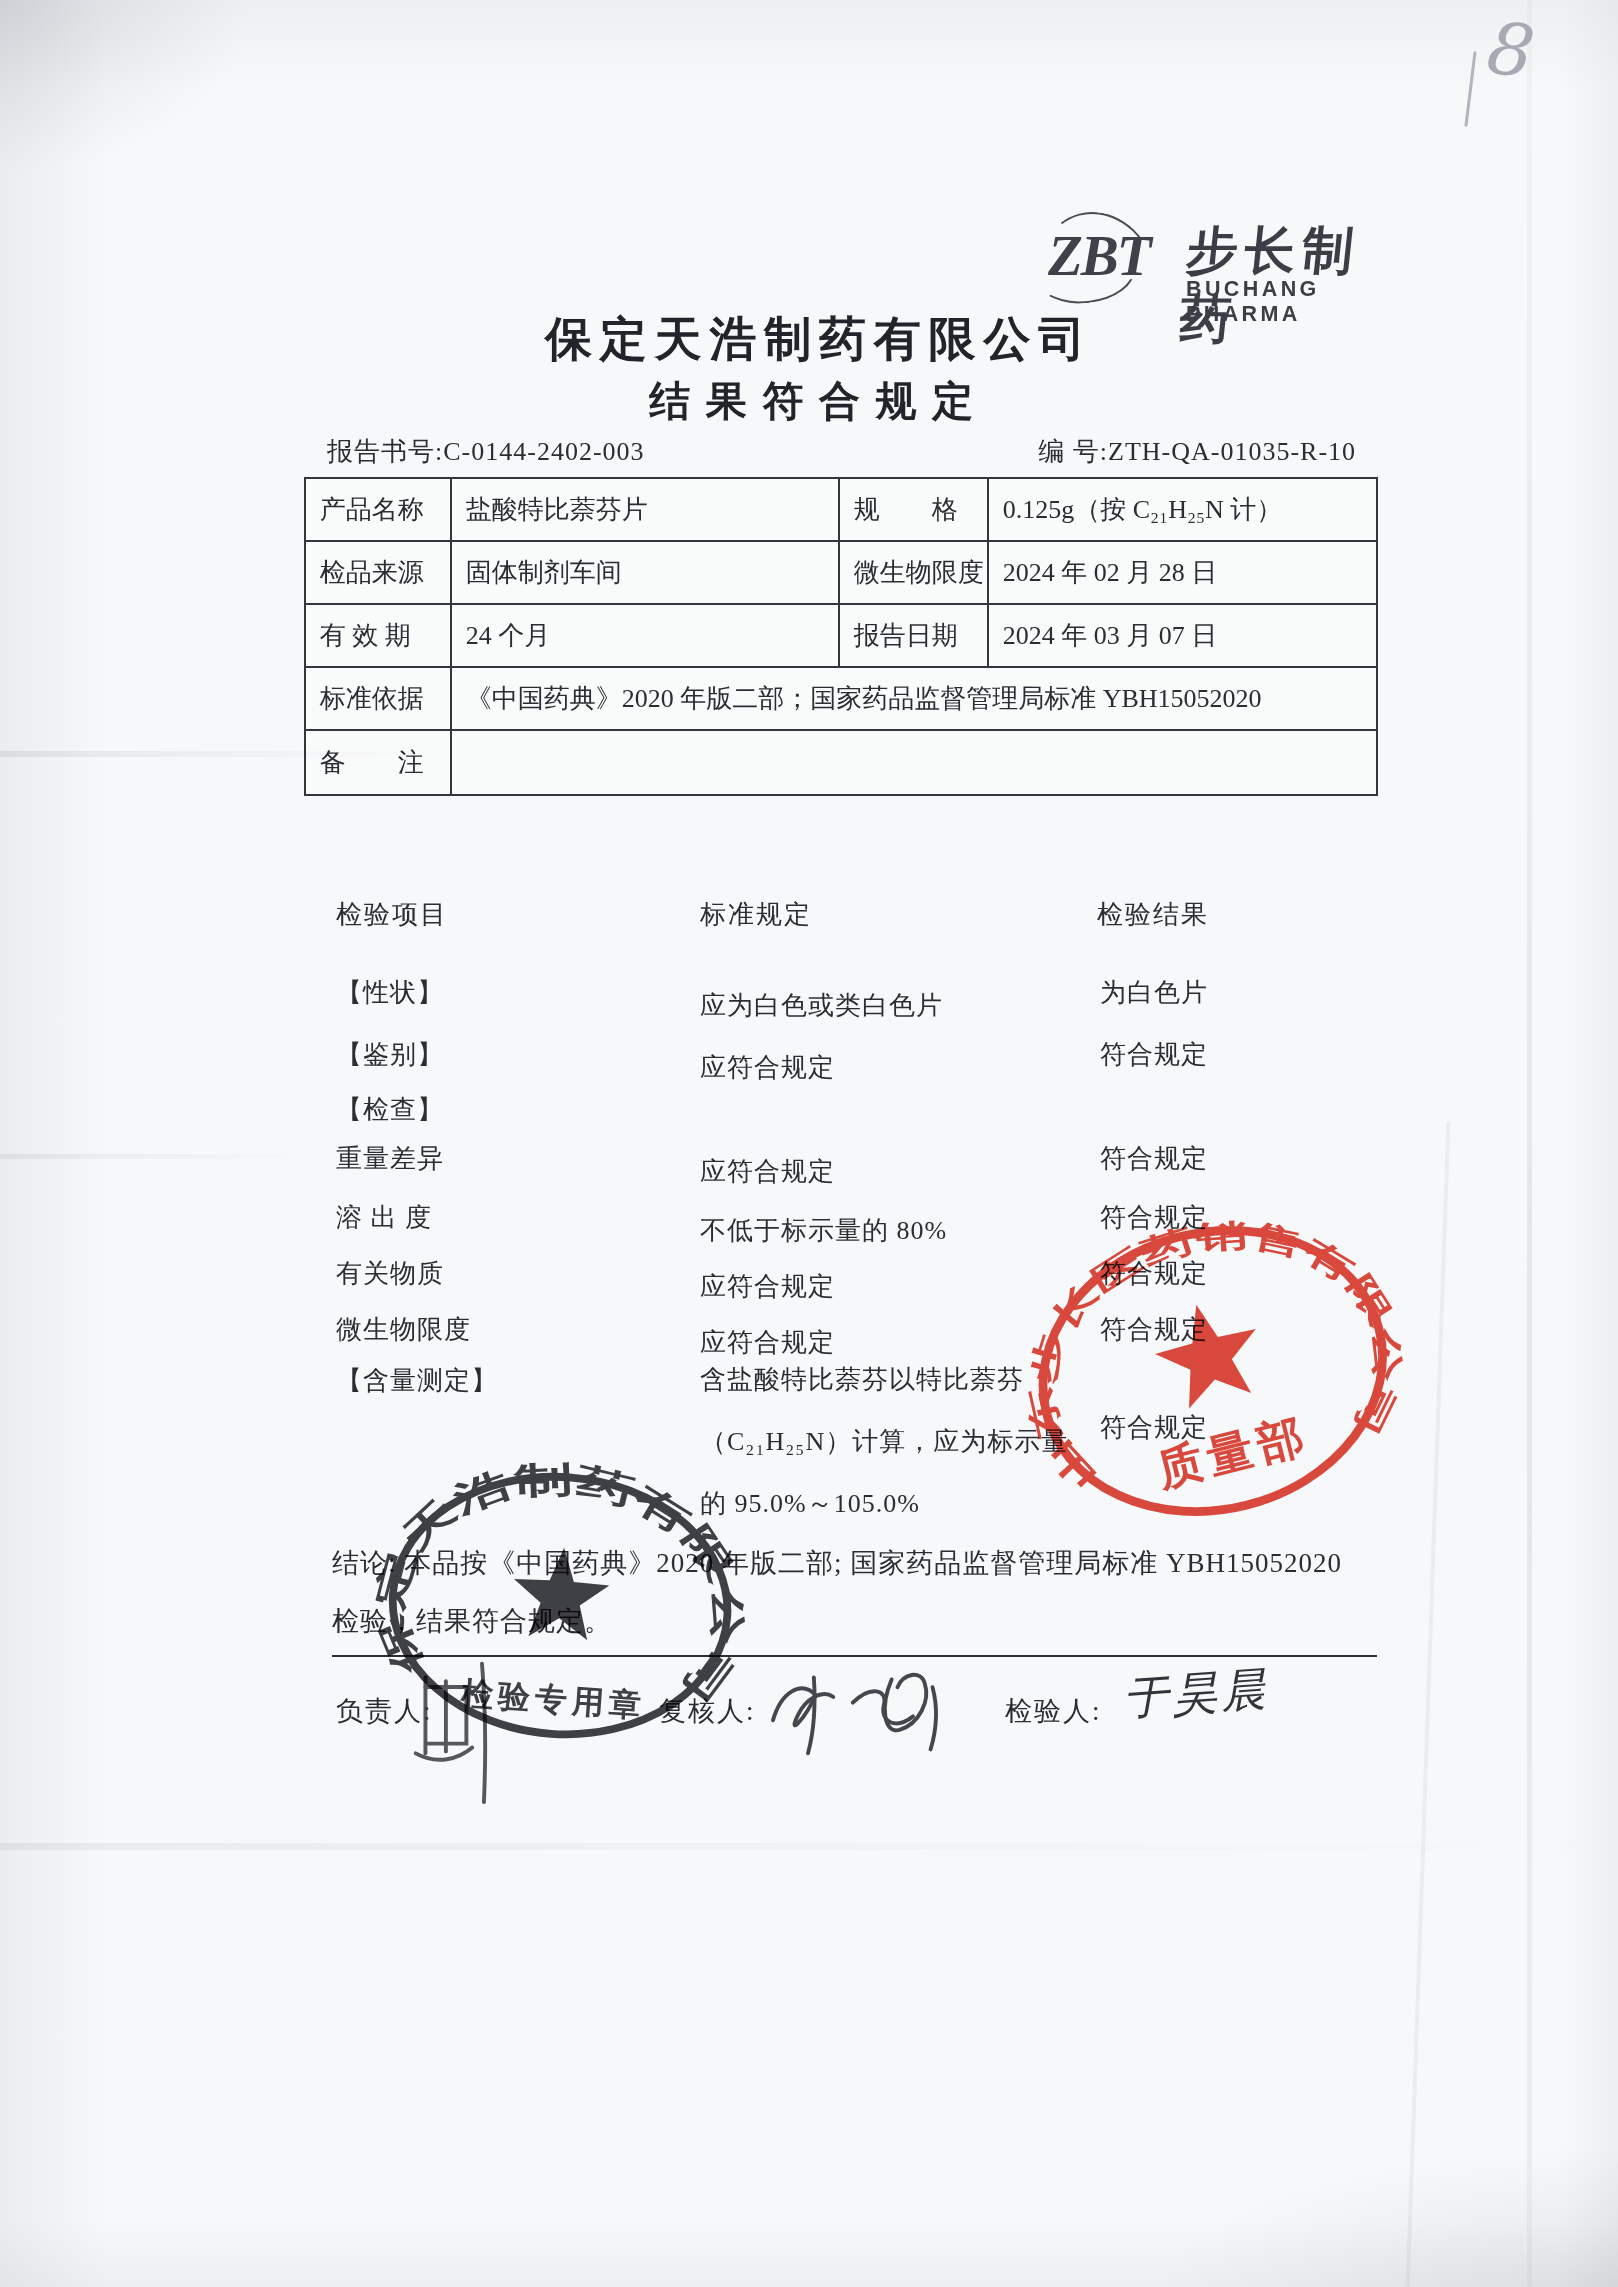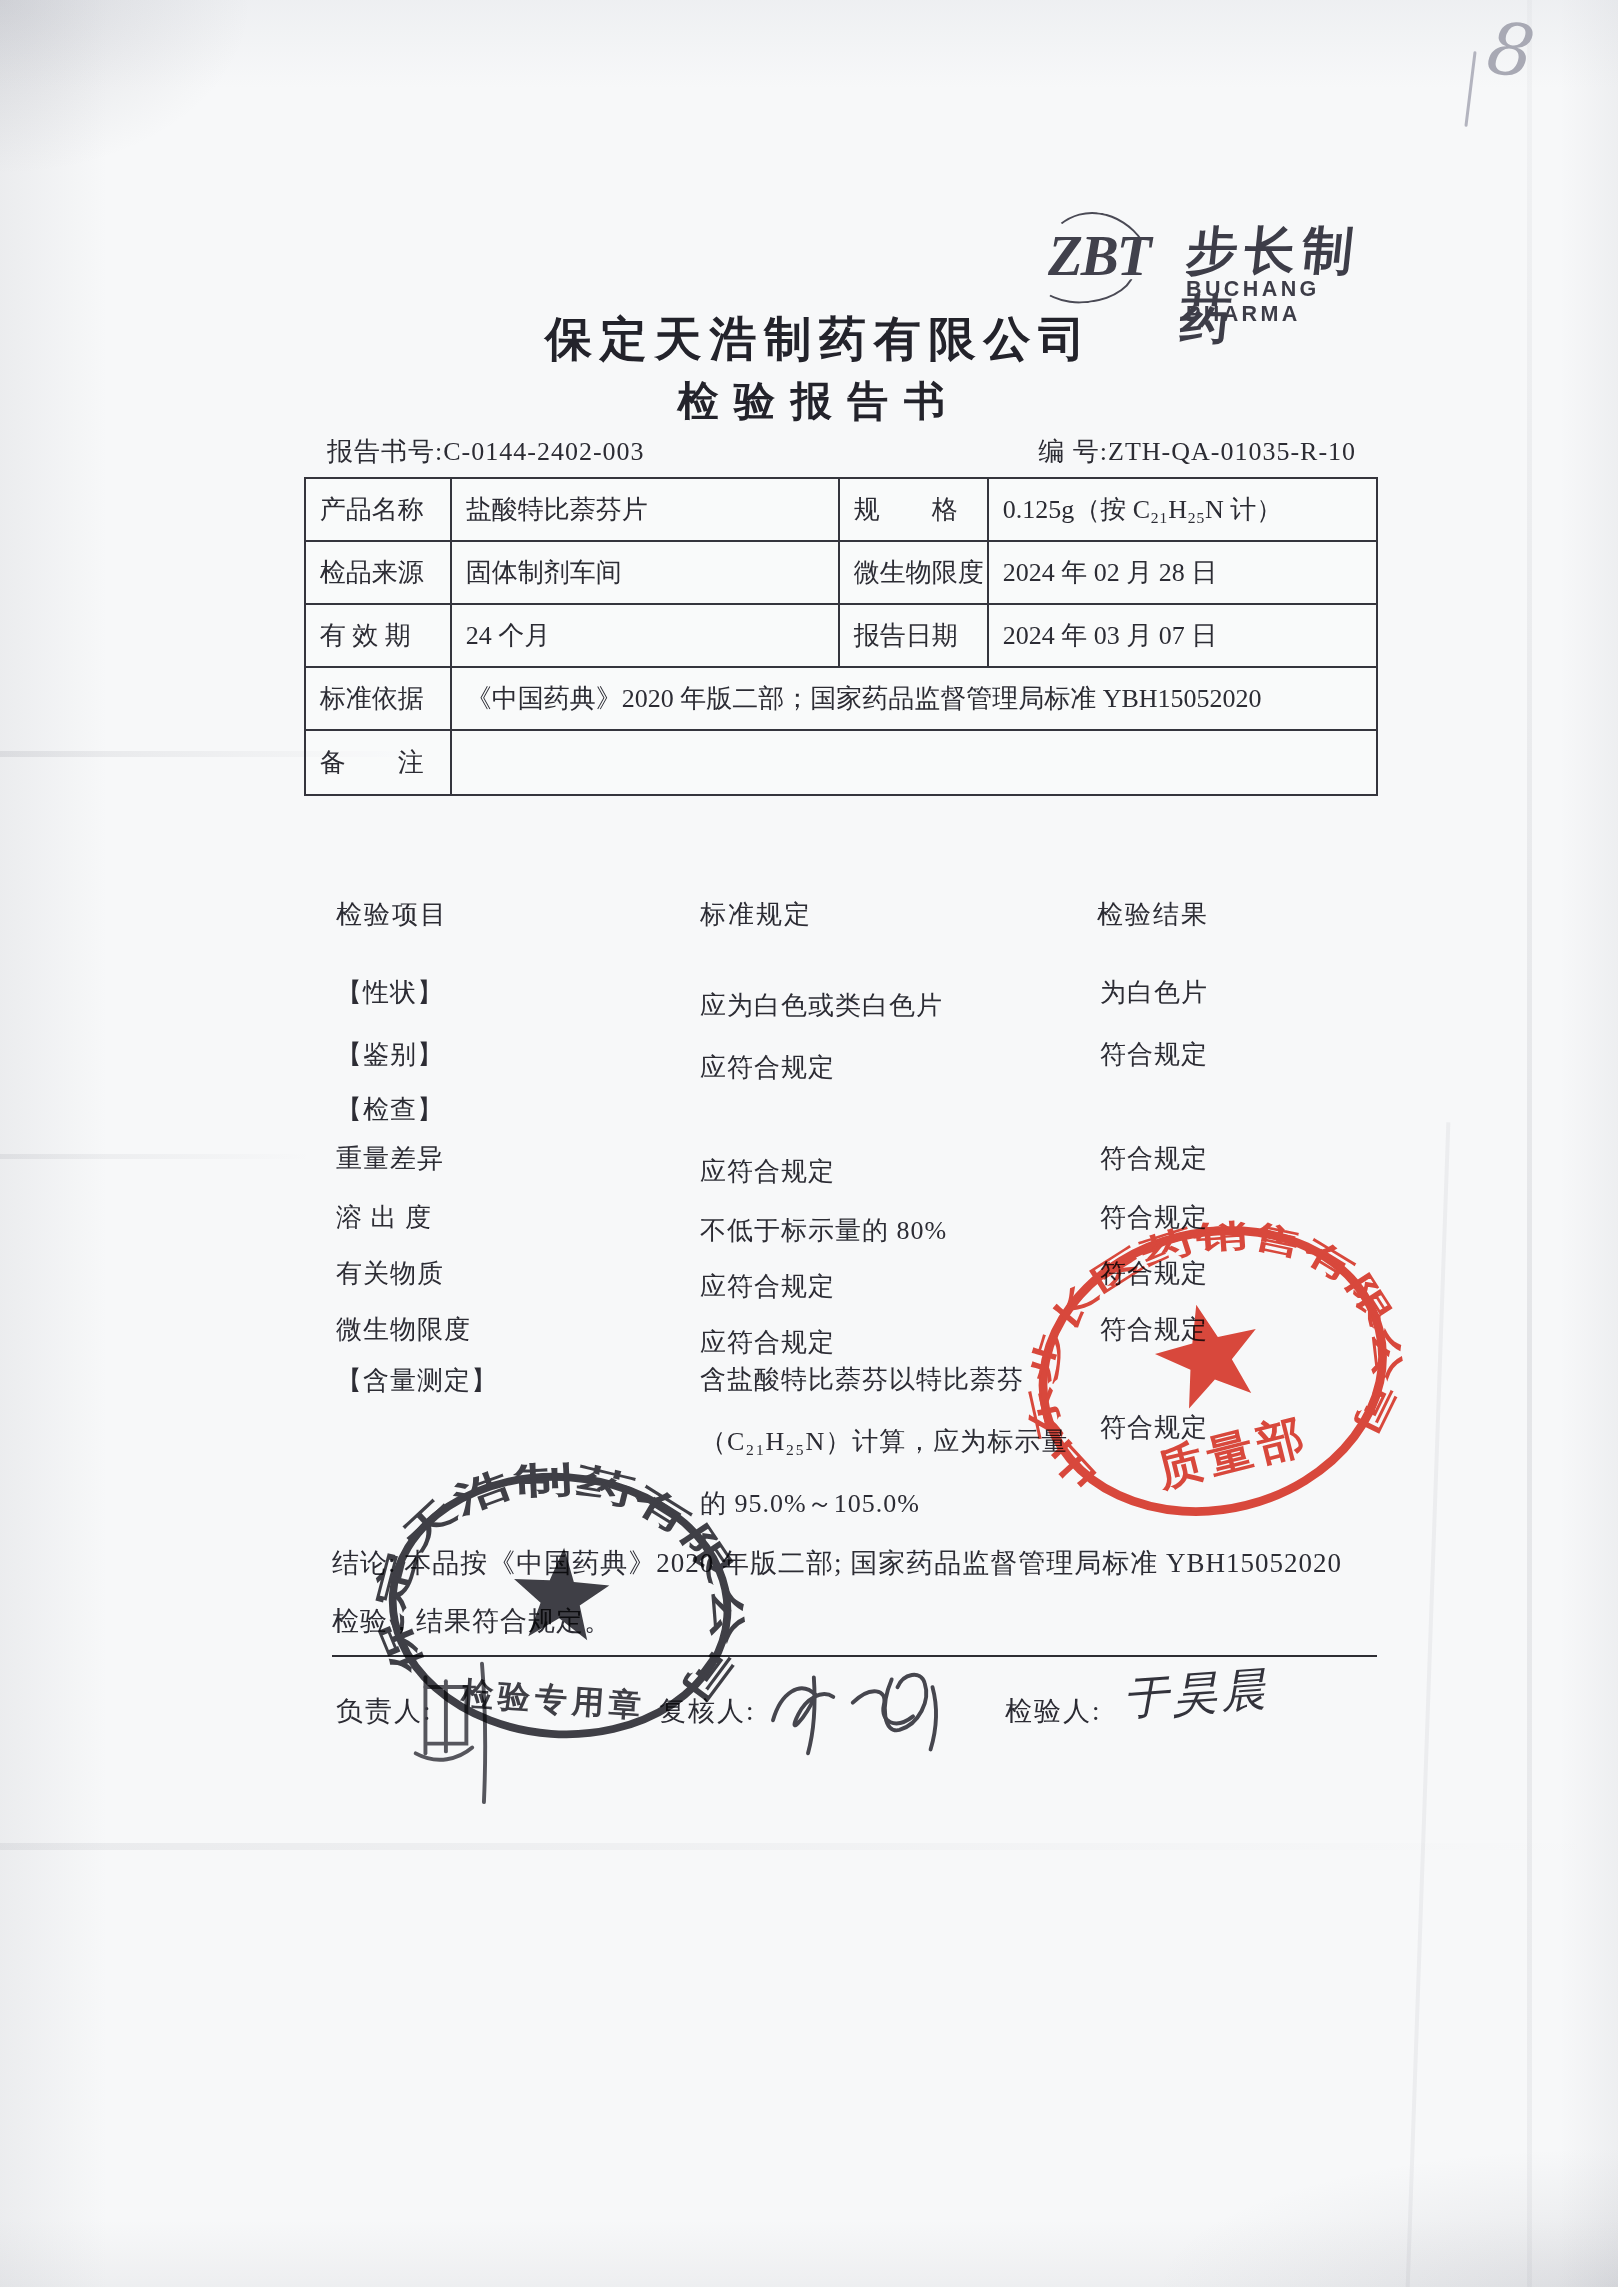--- a/index.html
+++ b/index.html
@@ -102,21 +102,21 @@
 
   <div class="logo">
     <div class="logo-swoosh"></div>
     <div class="logo-swoosh2"></div>
     <div class="logo-mark">ZBT</div>
     <div class="logo-cn">步长制药</div>
     <div class="logo-en">BUCHANG PHARMA</div>
   </div>
 
   <div class="company-title">保定天浩制药有限公司</div>
-  <div class="doc-title">检验报告书</div>
+  <div class="doc-title">结果符合规定</div>
 
   <div class="refline">
     <span class="ref-left"><span>报告书号:</span><span>C-0144-2402-003</span></span>
     <span class="ref-right"><span>编 号:</span><span>ZTH-QA-01035-R-10</span></span>
   </div>
 
   <div class="info-table">
     <div class="itr">
       <div class="itc c-l1">产品名称</div>
       <div class="itc c-v1">盐酸特比萘芬片</div>

